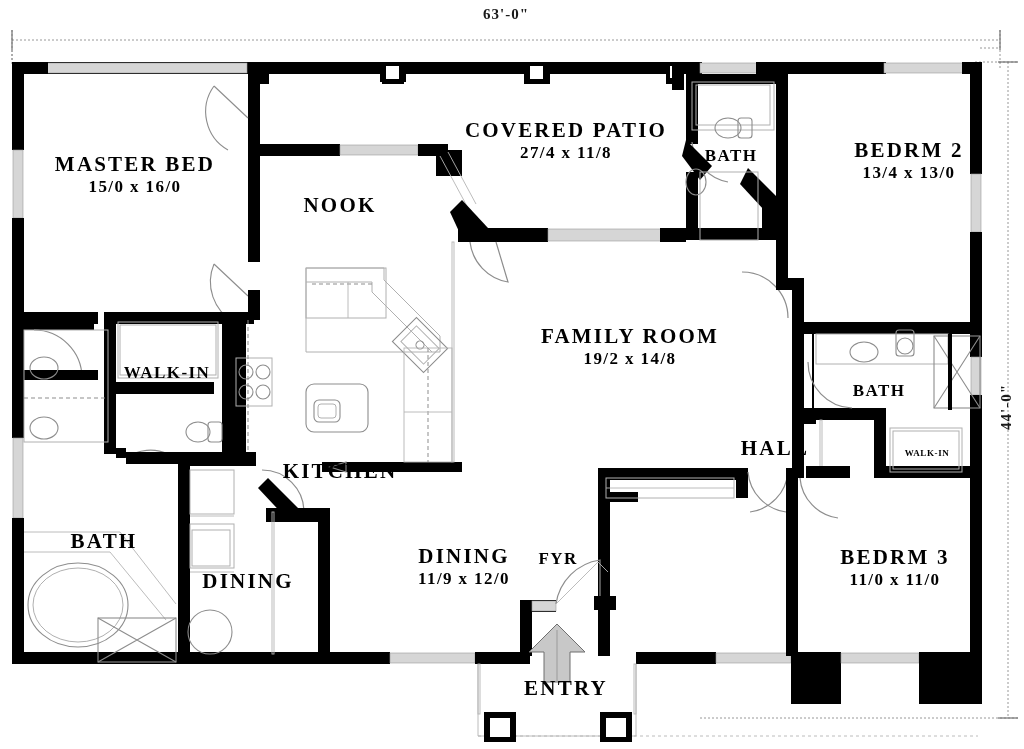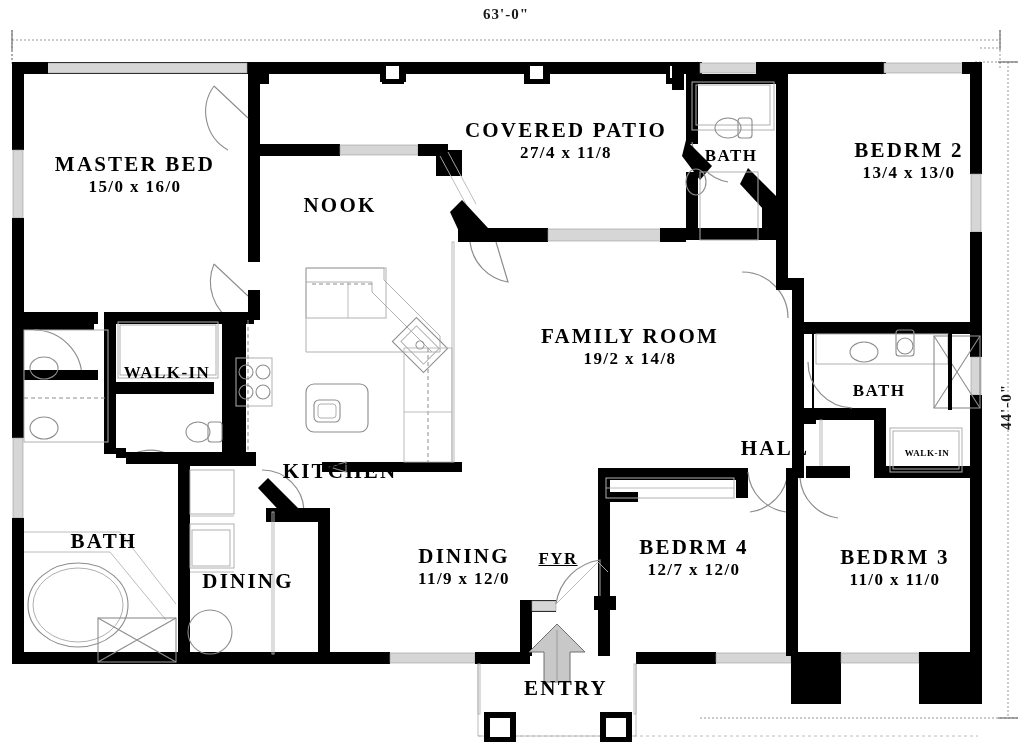--- a/index.html
+++ b/index.html
@@ -400,28 +400,24 @@
 
   <div class="lbl" style="left:248px; top:569px;">
     <span class="rm-name">DINING</span>
   </div>
 
   <div class="lbl" style="left:440px; top:544px;margin-left:24px;">
     <span class="rm-name">DINING</span>
     <span class="rm-dim">11/9 x 12/0</span>
   </div>
 
-  <div class="lbl small" style="left:558px; top:549px;text-decoration:underline;">
+  <div class="lbl small" style="left:558px; top:549px;">
     <span class="rm-name">FYR</span>
   </div>
 
-  <div class="lbl" style="left:694px; top:535px;">
-    <span class="rm-name">BEDRM 4</span>
-    <span class="rm-dim">12/7 x 12/0</span>
-  </div>
 
   <div class="lbl" style="left:895px; top:545px;">
     <span class="rm-name">BEDRM 3</span>
     <span class="rm-dim">11/0 x 11/0</span>
   </div>
 
   <div class="lbl" style="left:566px; top:676px;text-align:right;">
     <span class="rm-name">ENTRY</span>
   </div>
 

